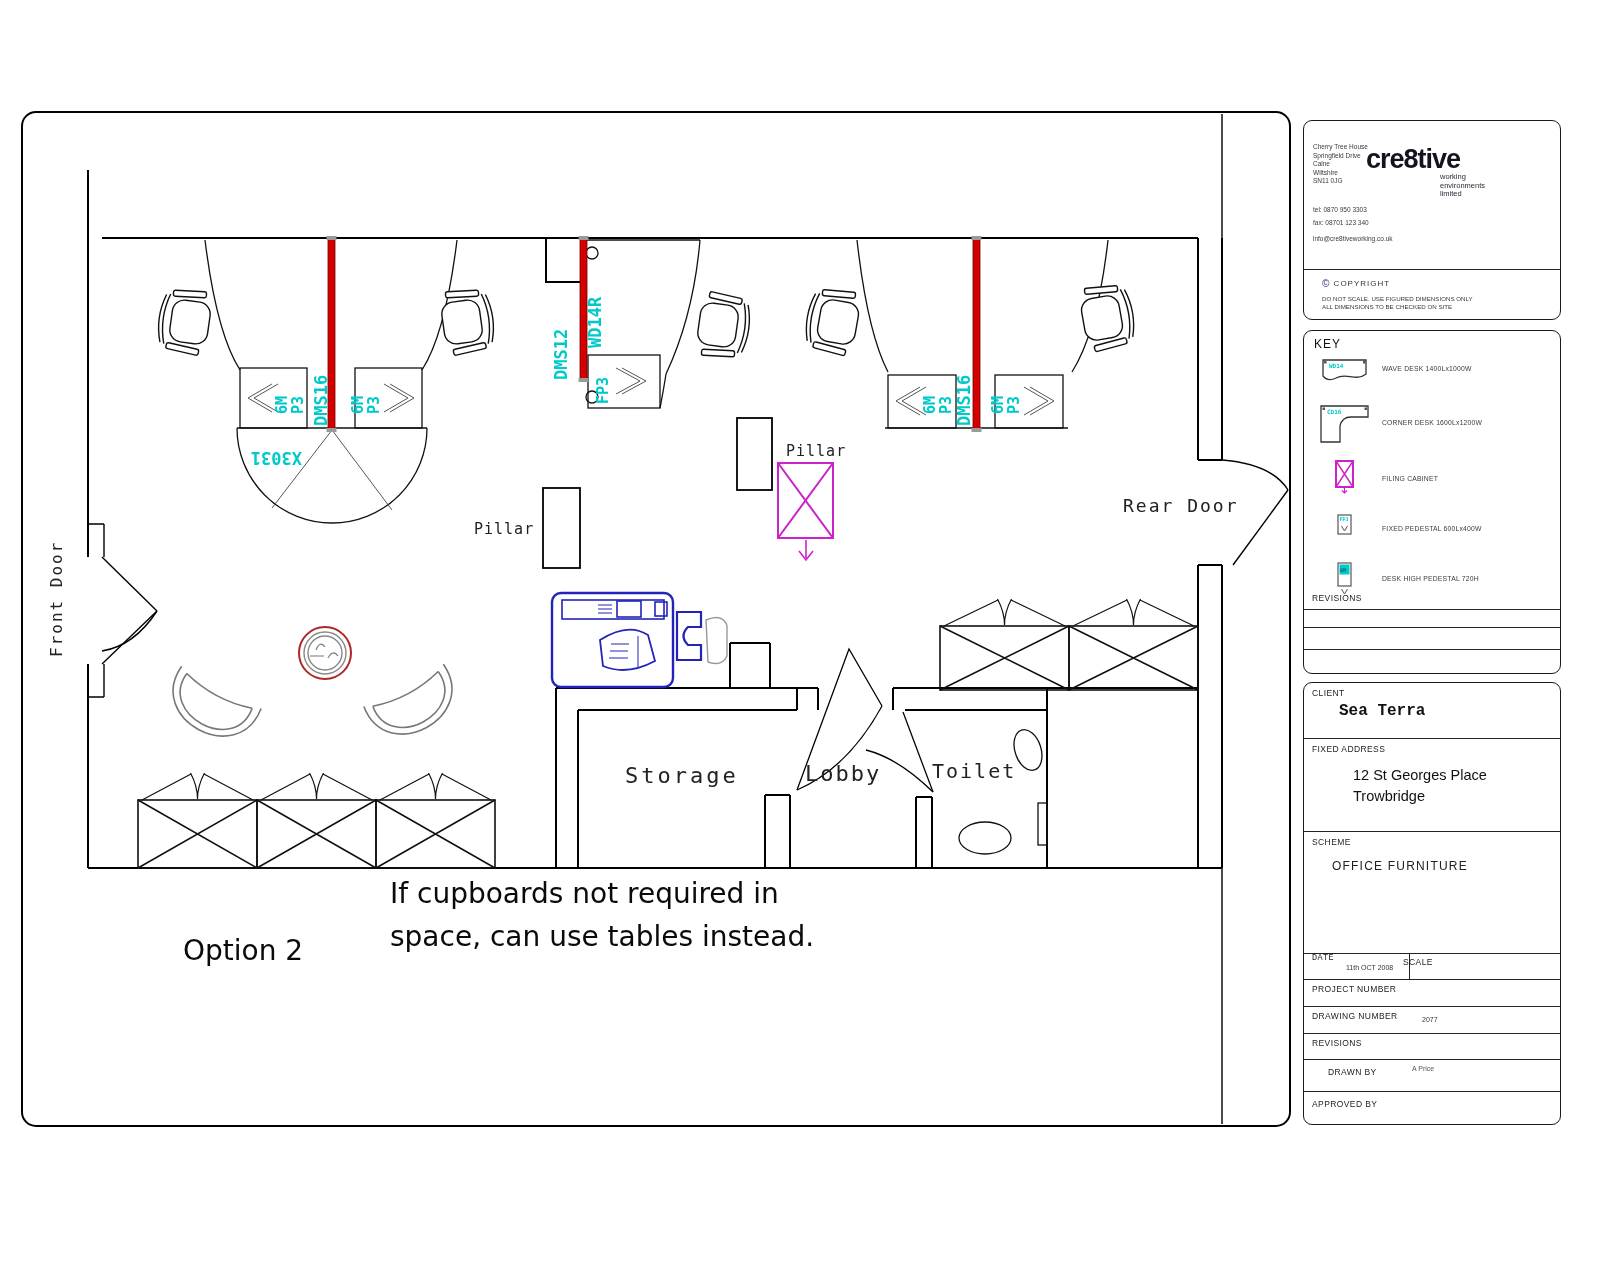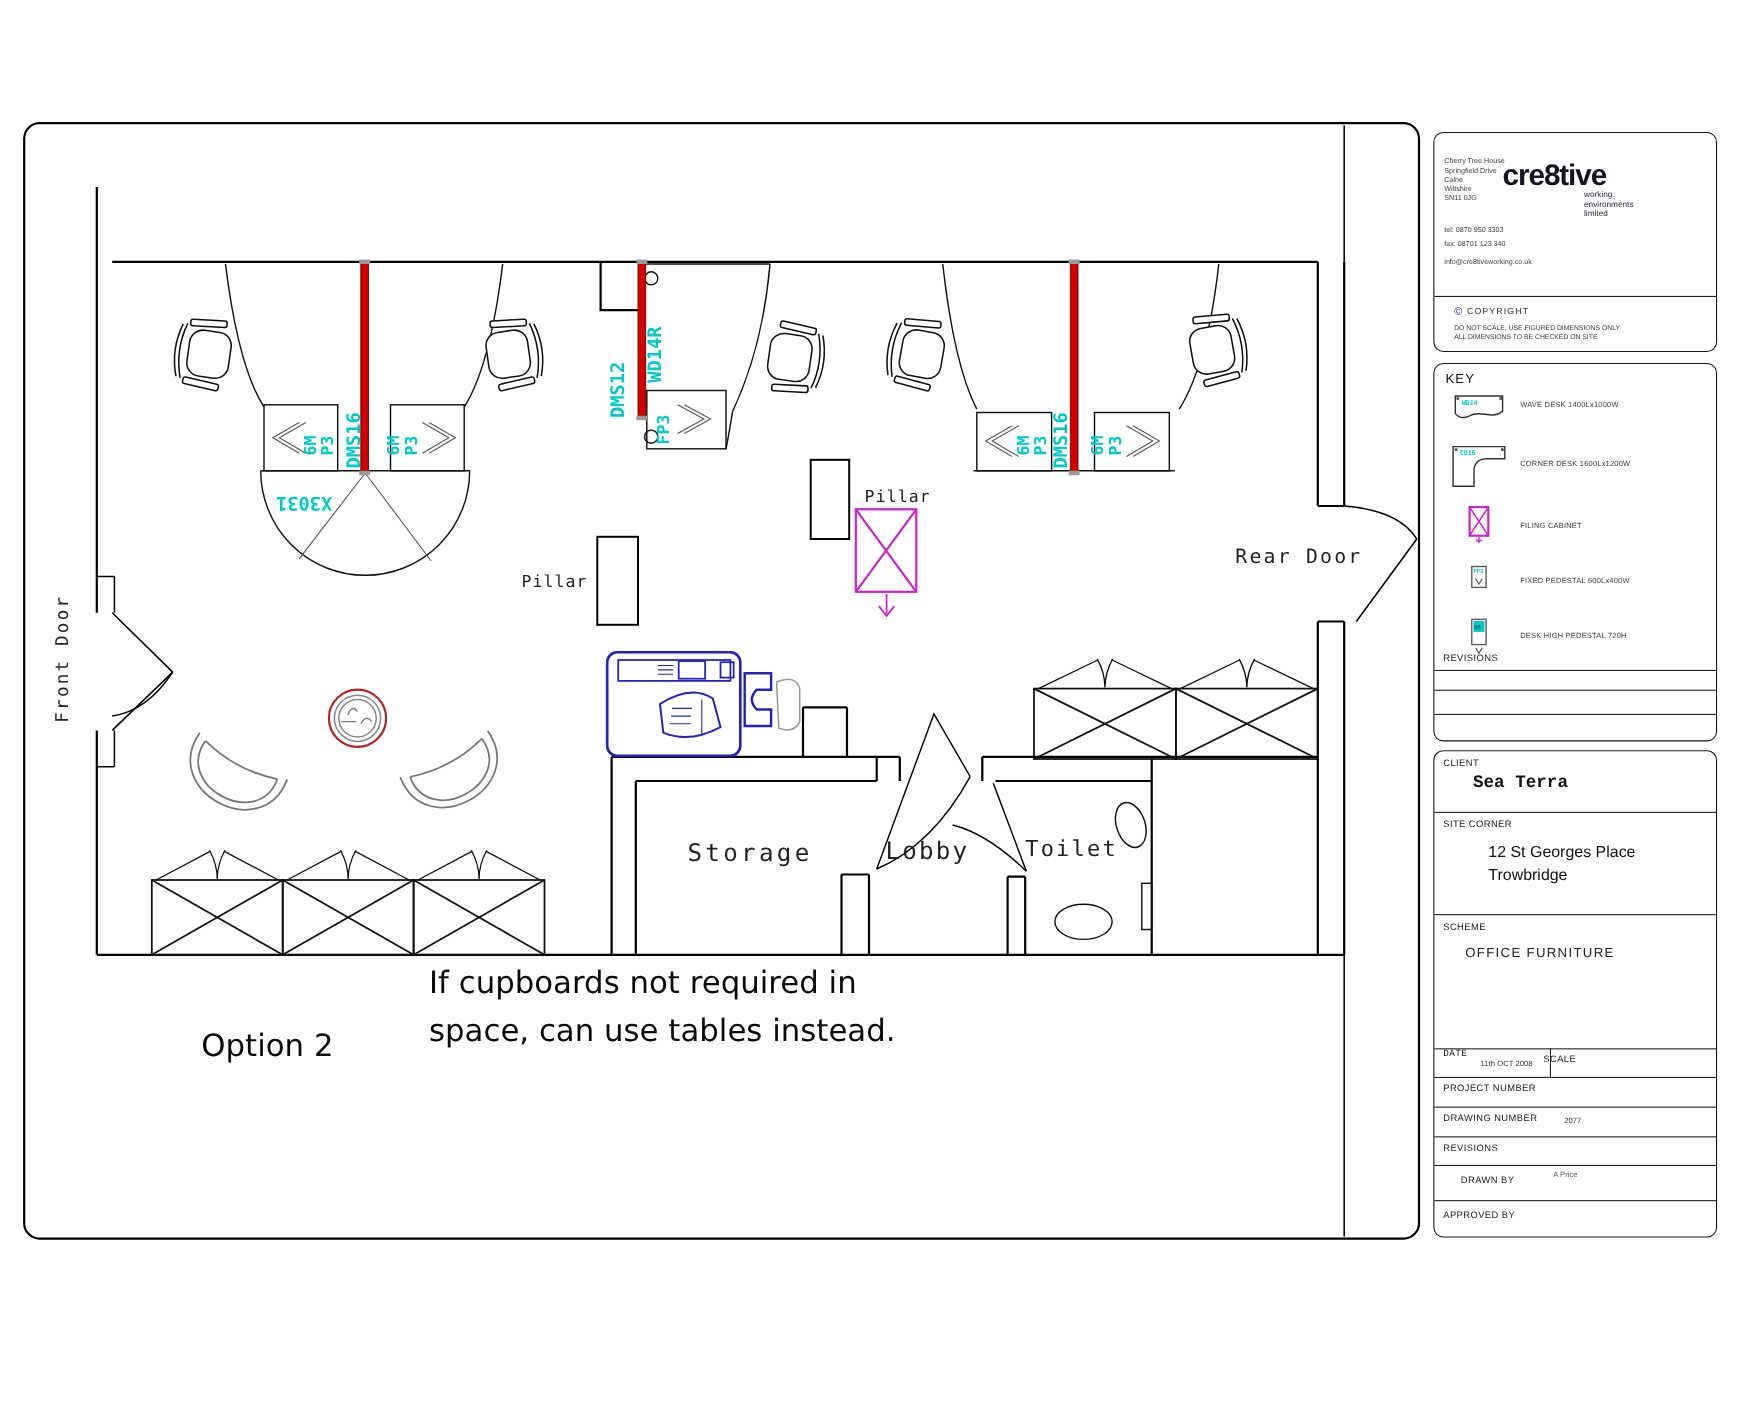--- a/index.html
+++ b/index.html
@@ -333,21 +333,21 @@
   <div class="hline" style="top:278px;"></div>
   <div class="hline" style="top:296px;"></div>
   <div class="hline" style="top:318px;"></div>
 </div>
 
 <div class="tb tb-c">
   <div class="abs lbl" style="left:8px;top:5px;">CLIENT</div>
   <div class="abs big-val" style="left:35px;top:19px;font-family:Liberation Mono, monospace;">Sea Terra</div>
 
   <div class="hline" style="top:55px;"></div>
-  <div class="abs lbl" style="left:8px;top:61px;">SITE CORNER</div>
+  <div class="abs lbl" style="left:8px;top:61px;">FIXED ADDRESS</div>
   <div class="abs addr-val" style="left:35px;top:82px;">
     <div>12 St Georges Place</div>
     <div>Trowbridge</div>
   </div>
 
   <div class="hline" style="top:148px;"></div>
   <div class="abs lbl" style="left:8px;top:154px;">SCHEME</div>
   <div class="abs scheme-val" style="left:28px;top:176px;">OFFICE FURNITURE</div>
 
   <div class="hline" style="top:270px;"></div>

